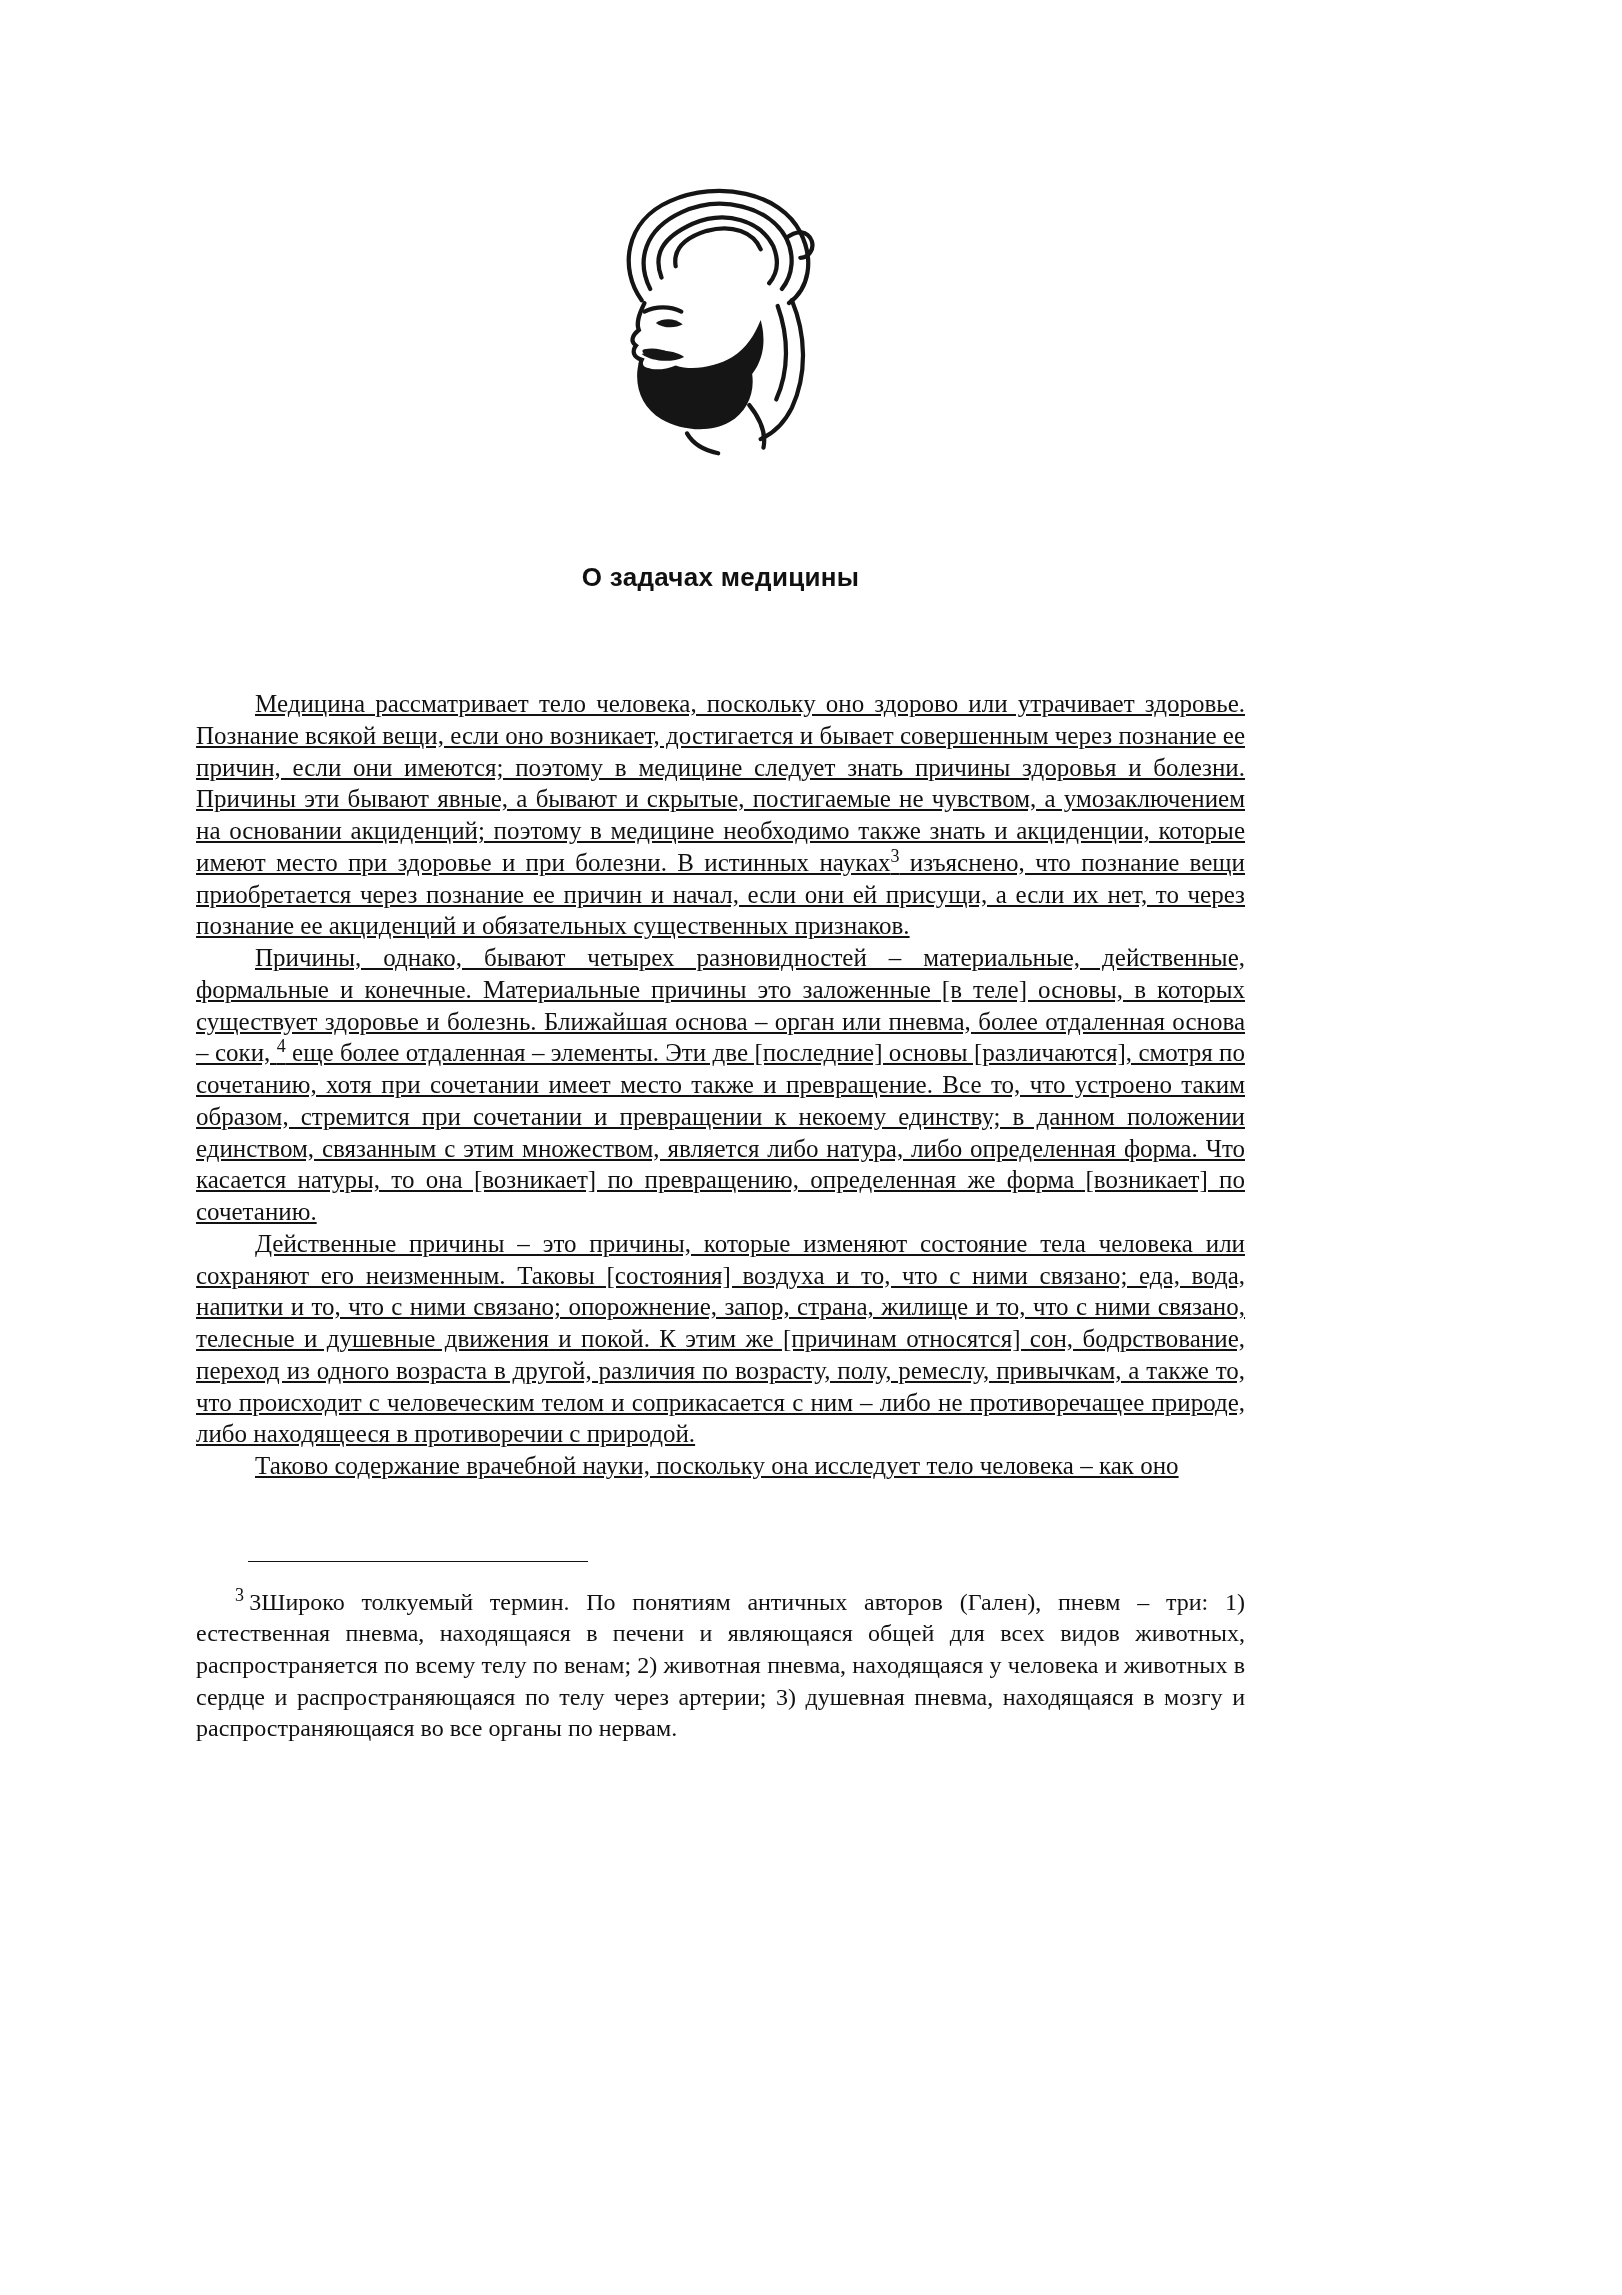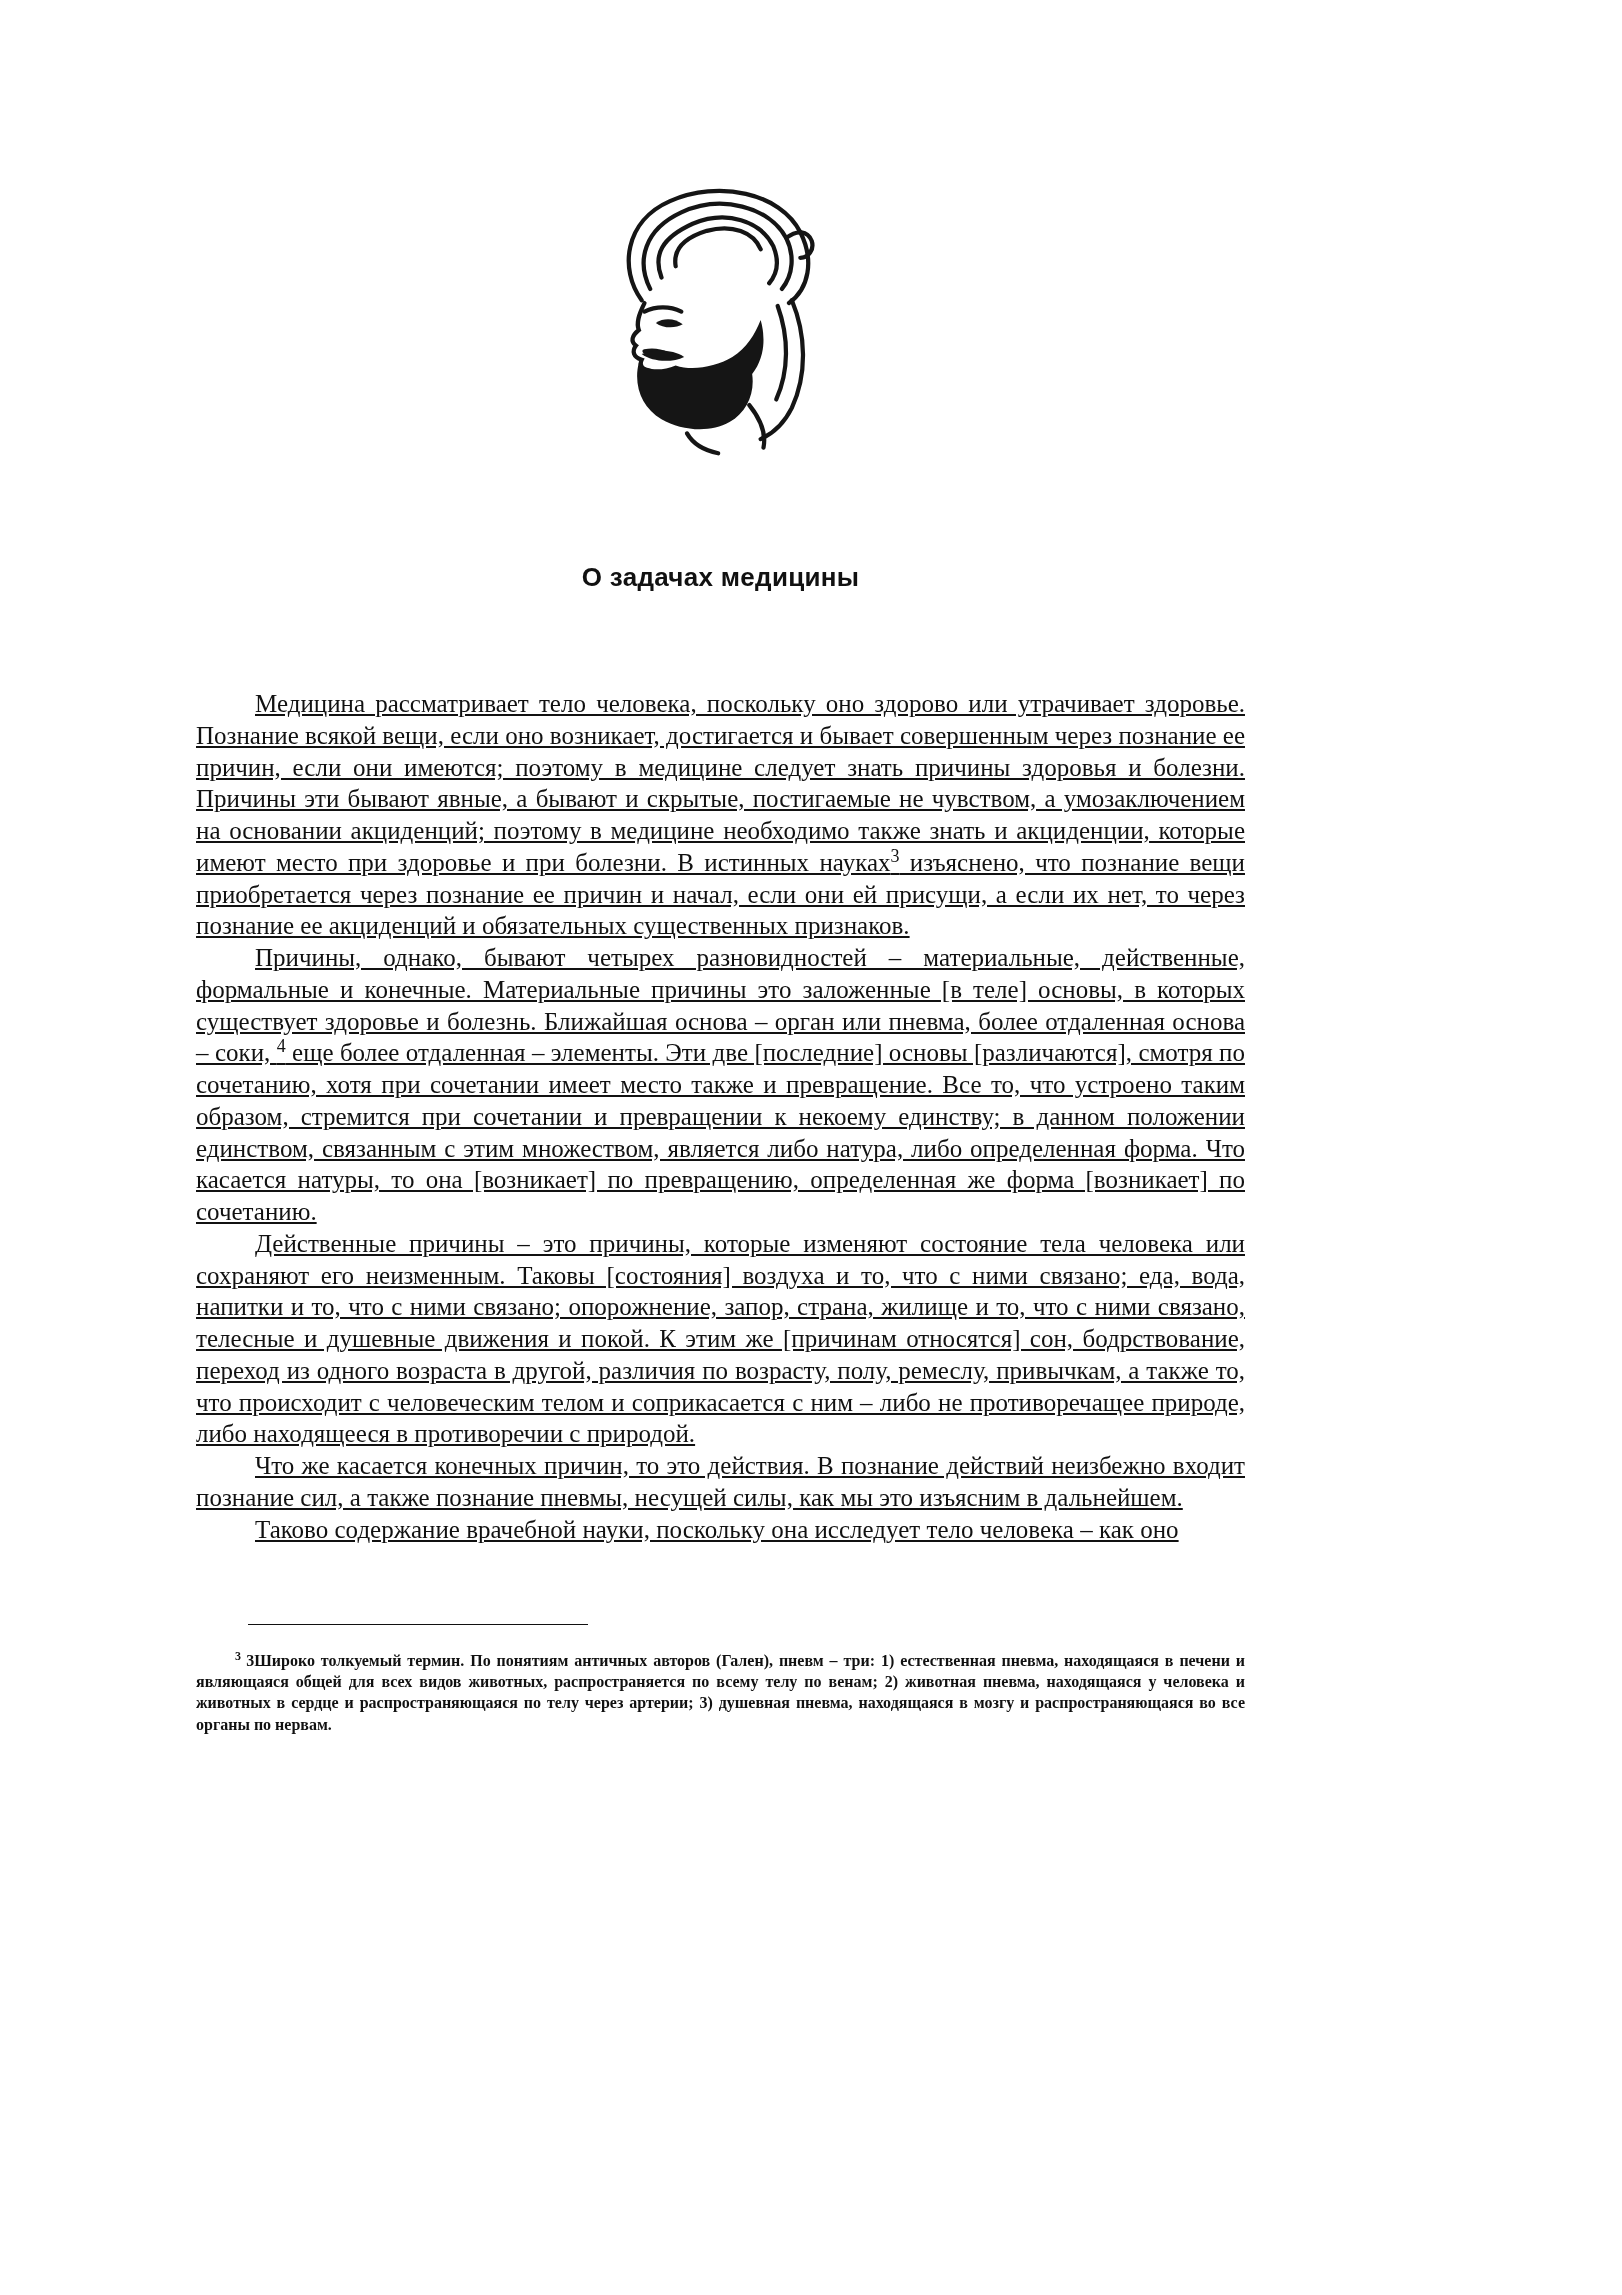--- a/index.html
+++ b/index.html
@@ -46,25 +46,24 @@
     margin-top: 79px;
   }
   .fn-rule {
     border: none;
     border-top: 1.3px solid #111111;
     width: 340px;
     margin: 0 0 25px 52px;
   }
   .footnote {
     margin: 0 0 27.5px 0;
-    font-size: 16px;
+    font-size: 24px;
     line-height: 1.32;
     text-align: justify;
     text-indent: 39px;
-    font-weight: bold;
   }
   .footnote sup.fn-marker {
     font-size: 75%;
     line-height: 0;
     margin-right: 5.2px;
   }
   svg .stroke {
     fill: none;
     stroke: #151515;
     stroke-width: 3;
@@ -106,21 +105,20 @@
       <path class="stroke" d="M140,170 C148,180 152,190 150,200"></path>
     </svg>
   </div>
 
   <h1 class="doc-title">О задачах медицины</h1>
 
   <div class="body-text" id="body-text">
       <p class="body-paragraph">Медицина рассматривает тело человека, поскольку оно здорово или утрачивает здоровье. Познание всякой вещи, если оно возникает, достигается и бывает совершенным через познание ее причин, если они имеются; поэтому в медицине следует знать причины здоровья и болезни. Причины эти бывают явные, а бывают и скрытые, постигаемые не чувством, а умозаключением на основании акциденций; поэтому в медицине необходимо также знать и акциденции, которые имеют место при здоровье и при болезни. В истинных науках<sup class="fn-ref">3</sup> изъяснено, что познание вещи приобретается через познание ее причин и начал, если они ей присущи, а если их нет, то через познание ее акциденций и обязательных существенных признаков.</p>
       <p class="body-paragraph">Причины, однако, бывают четырех разновидностей – материальные, действенные, формальные и конечные. Материальные причины это заложенные [в теле] основы, в которых существует здоровье и болезнь. Ближайшая основа – орган или пневма, более отдаленная основа – соки, <sup class="fn-ref">4</sup> еще более отдаленная – элементы. Эти две [последние] основы [различаются], смотря по сочетанию, хотя при сочетании имеет место также и превращение. Все то, что устроено таким образом, стремится при сочетании и превращении к некоему единству; в данном положении единством, связанным с этим множеством, является либо натура, либо определенная форма. Что касается натуры, то она [возникает] по превращению, определенная же форма [возникает] по сочетанию.</p>
       <p class="body-paragraph">Действенные причины – это причины, которые изменяют состояние тела человека или сохраняют его неизменным. Таковы [состояния] воздуха и то, что с ними связано; еда, вода, напитки и то, что с ними связано; опорожнение, запор, страна, жилище и то, что с ними связано, телесные и душевные движения и покой. К этим же [причинам относятся] сон, бодрствование, переход из одного возраста в другой, различия по возрасту, полу, ремеслу, привычкам, а также то, что происходит с человеческим телом и соприкасается с ним – либо не противоречащее природе, либо находящееся в противоречии с природой.</p>
-      <p class="body-paragraph">Что же касается конечных причин, то это действия. В познание действий неизбежно входит познание сил, а также познание пневмы, несущей силы, как мы это изъясним в дальнейшем.</p>
       <p class="body-paragraph">Таково содержание врачебной науки, поскольку она исследует тело человека – как оно</p>
     </div>
 
   <div class="footnotes">
     <hr class="fn-rule">
     <div id="footnote-list">
         <p class="footnote"><sup class="fn-marker">3</sup>3Широко толкуемый термин. По понятиям античных авторов (Гален), пневм – три: 1) естественная пневма, находящаяся в печени и являющаяся общей для всех видов животных, распространяется по всему телу по венам; 2) животная пневма, находящаяся у человека и животных в сердце и распространяющаяся по телу через артерии; 3) душевная пневма, находящаяся в мозгу и распространяющаяся во все органы по нервам.</p>
       </div>
   </div>
 

